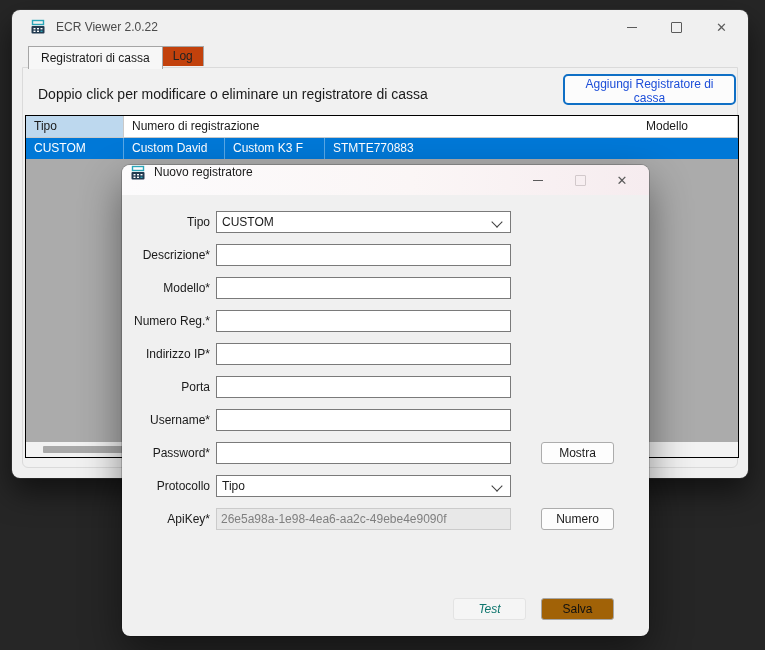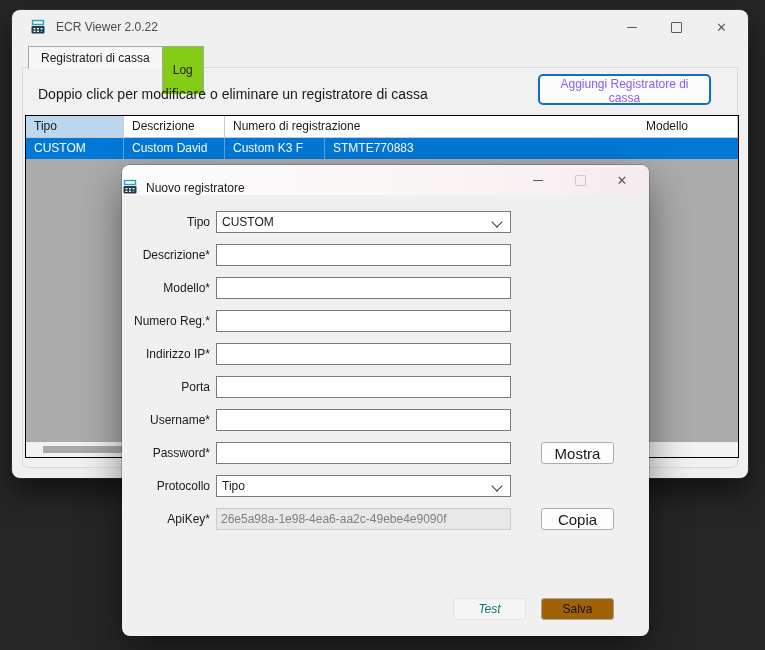--- a/index.html
+++ b/index.html
@@ -23,36 +23,36 @@
   .main .titlebar { padding-left:18px; }
   .title-text { font-size:12px; color:#4B4B4B; margin-left:10px; }
   .win-controls { position:absolute; right:4px; top:0; height:100%; display:flex; }
   .win-btn { width:45px; height:100%; display:flex; align-items:center; justify-content:center; cursor:default; }
   .min-glyph { display:inline-block; width:10px; border-top:1px solid #5B5B5B; }
   .max-glyph { display:inline-block; width:9px; height:9px; border:1px solid #5B5B5B; border-radius:1px; }
   .close-glyph { font-size:13px; color:#5B5B5B; font-family:"DejaVu Sans",sans-serif; line-height:1; }
 
   .tabs { position:absolute; left:16px; top:36px; display:flex; z-index:3; }
   .tab {
-    font-size:12px; color:#1A1A1A; background:#84cc16;
+    font-size:12px; color:#1A1A1A; background:#c2410c;
     border:1px solid #A5A5A5; border-bottom:none;
-    height:19px; line-height:19px; padding:14px 10px; box-sizing:content-box;
+    height:19px; line-height:19px; padding:0 10px; box-sizing:content-box;
   }
   .tab.active { height:22px; line-height:22px; background:#F7F7F7; padding:0 12px; position:relative; z-index:4; }
   .tab.inactive { margin-left:-1px; z-index:2; color:#222; }
 
   .tab-page {
     position:absolute; left:10px; right:10px; top:57px; bottom:10px;
     border:1px solid #DADADA; background:#F1F1F1; border-radius:0 0 6px 6px;
   }
   .hint { position:absolute; left:26px; top:76px; font-size:14px; color:#1A1A1A; z-index:5; }
   .add-btn {
-    position:absolute; left:526px; top:64px; width:173px; height:31px; z-index:5;
+    position:absolute; left:551px; top:64px; width:173px; height:31px; z-index:5;
     background:#FCFCFC; border:2px solid var(--addborder,#0F6FC5); border-radius:5px;
-    font-family:"Liberation Sans",sans-serif; font-size:12px; color:#8b5cf6; cursor:default;
+    font-family:"Liberation Sans",sans-serif; font-size:12px; color:#1d4ed8; cursor:default;
   }
 
   .table {
     position:absolute; left:13px; top:105px; width:714px; height:343px; z-index:5;
     border:1px solid #000; box-sizing:border-box; background:var(--emptybg,#ABABAB);
     display:flex; flex-direction:column;
   }
   .thead { display:flex; flex:0 0 21px; background:#FFFFFF; border-bottom:1px solid #C9C9C9; }
   .th {
     font-size:12px; line-height:21px; padding-left:8px; color:#1A1A1A;
@@ -71,21 +71,21 @@
   .hscroll { flex:0 0 15px; background:#F2F2F2; position:relative; }
   .hthumb { position:absolute; left:17px; top:4px; width:83px; height:7px; background:#A9A9A9; border-radius:1px; }
 
   
   .dialog {
     left:122px; top:165px; width:527px; height:471px; border-radius:8px; z-index:10;
     box-shadow:0 0 0 1px rgba(0,0,0,0.18), 0 18px 42px rgba(0,0,0,0.45);
   }
   .dlg-titlebar {
     position:absolute; left:0; top:0; right:0; height:30px;
-    display:flex; align-items:flex-end; padding-left:0;
+    display:flex; align-items:flex-start; padding-left:8px;
     background:linear-gradient(90deg,#FCFBFC 0%, #FBF6F6 55%, #F6ECEF 100%);
     border-radius:8px 8px 0 0;
   }
   .dlg-title { font-size:12px; color:#1A1A1A; margin-left:8px; }
   .dlg-titlebar .win-controls { right:6px; }
   .dlg-titlebar .win-btn { width:42px; }
   .max-glyph.disabled { border-color:#D2C9CB; }
 
   .frow { position:absolute; left:0; width:100%; height:22px; }
   .flabel {
@@ -105,21 +105,21 @@
     font-size:12px; line-height:20px; padding-left:5px; color:#1A1A1A;
   }
   .chev {
     position:absolute; right:9px; top:6px; width:7px; height:7px;
     border-left:1px solid #3F3F3F; border-bottom:1px solid #3F3F3F;
     transform:rotate(-45deg);
   }
   .side-btn {
     position:absolute; left:419px; top:0; width:73px; height:22px;
     background:#FDFDFD; border:1px solid #ACACAC; border-radius:3px;
-    font-family:"Liberation Sans",sans-serif; font-size:15px; color:#1A1A1A; cursor:default;
+    font-family:"Liberation Sans",sans-serif; font-size:12px; color:#1A1A1A; cursor:default;
   }
   .foot-btn {
     position:absolute; top:433px; width:73px; height:22px; border-radius:3px;
     font-family:"Liberation Sans",sans-serif; font-size:12px; cursor:default;
   }
   .foot-btn.test { left:331px; background:#F5F5F5; border:1px solid #E3E3E3; color:#0f766e;font-style:italic; }
   .foot-btn.salva { left:419px; background:#a16207; border:1px solid #A6A6A6; color:#111111; }
 
   .app-icon { display:inline-flex; width:16px; height:16px; }
 </style>
@@ -159,21 +159,20 @@
     <div class="tab inactive">Log</div>
   </div>
   <div class="tab-page"></div>
 
   <div class="hint">Doppio click per modificare o eliminare un registratore di cassa</div>
   <button class="add-btn">Aggiungi Registratore di cassa</button>
 
   <div class="table">
     <div class="thead">
         <div class="th sorted" style="width: 98px;">Tipo</div>
-        <div class="th" style="width: 101px;">Descrizione</div>
         <div class="th last">Numero di registrazione</div>
         <div class="th" style="width: 100px;">Modello</div>
       </div>
     <div class="tbody">
         <div class="trow selected">
           <div class="td" style="width: 98px;">CUSTOM</div>
           <div class="td" style="width: 101px;">Custom David</div>
           <div class="td" style="width: 100px;">Custom K3 F</div>
           <div class="td last">STMTE770883</div>
         </div>
@@ -260,19 +259,19 @@
   <div class="frow" style="top: 310px;">
     <div class="flabel">Protocollo</div>
     <div class="fbox">
           <div class="fcombo"><span>Tipo</span><span class="chev"></span></div>
         </div>
   </div>
 
   <div class="frow" style="top: 343px;">
     <div class="flabel">ApiKey*</div>
     <div class="fbox"><input class="finput ro" type="text" readonly="" value="26e5a98a-1e98-4ea6-aa2c-49ebe4e9090f" style=""></div>
-  <button class="side-btn">Copia</button>
+  <button class="side-btn">Numero</button>
       </div>
 </div>
 
   <button class="foot-btn test" disabled="">Test</button>
   <button class="foot-btn salva">Salva</button>
 </div>
 
 </body></html>

